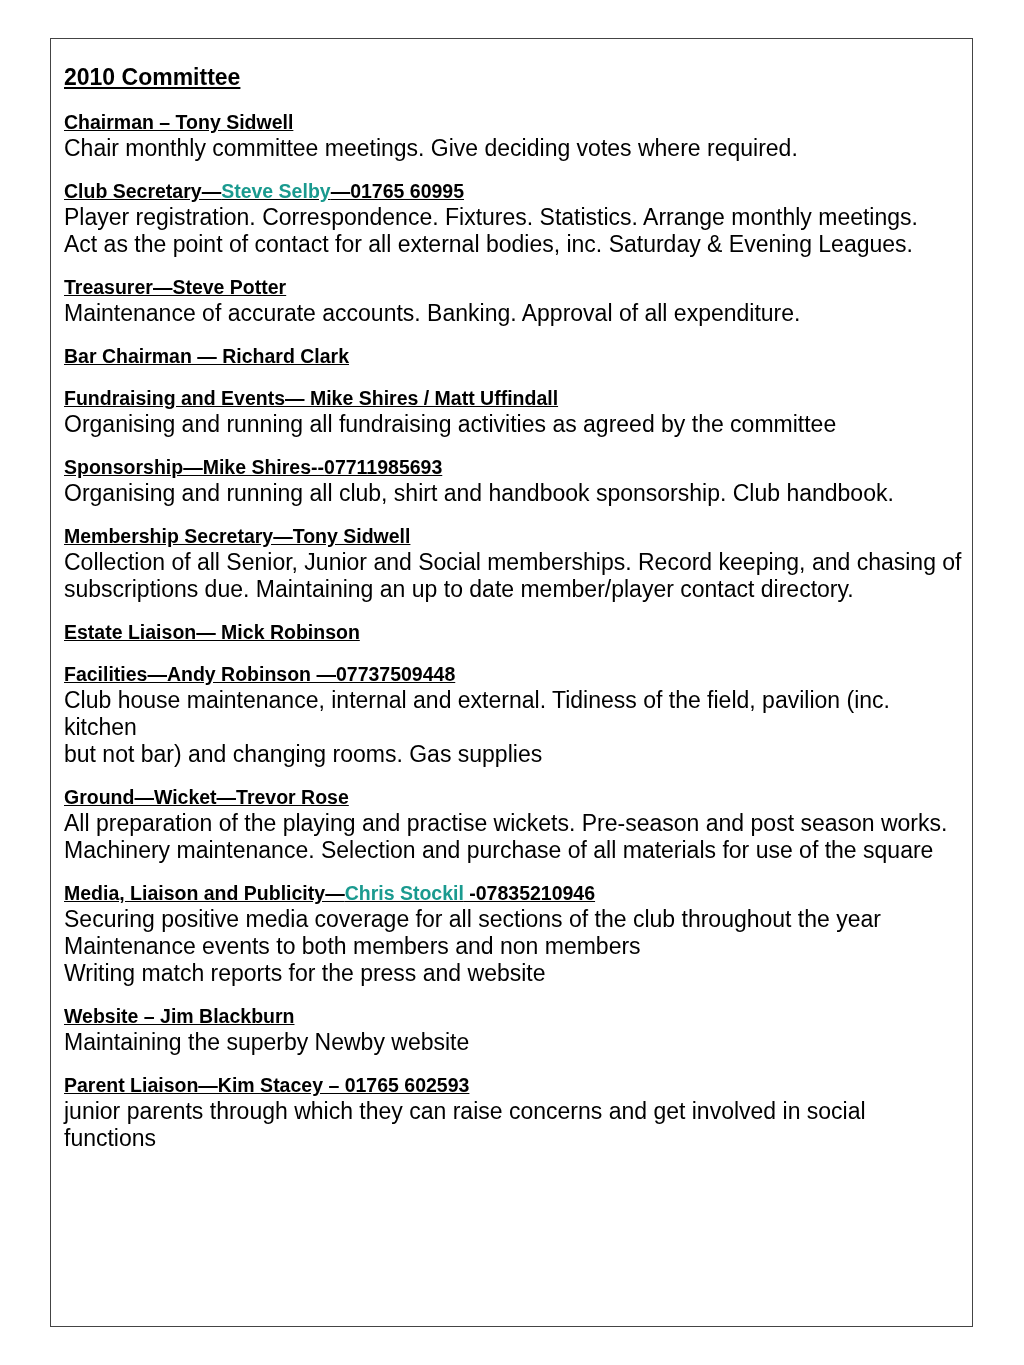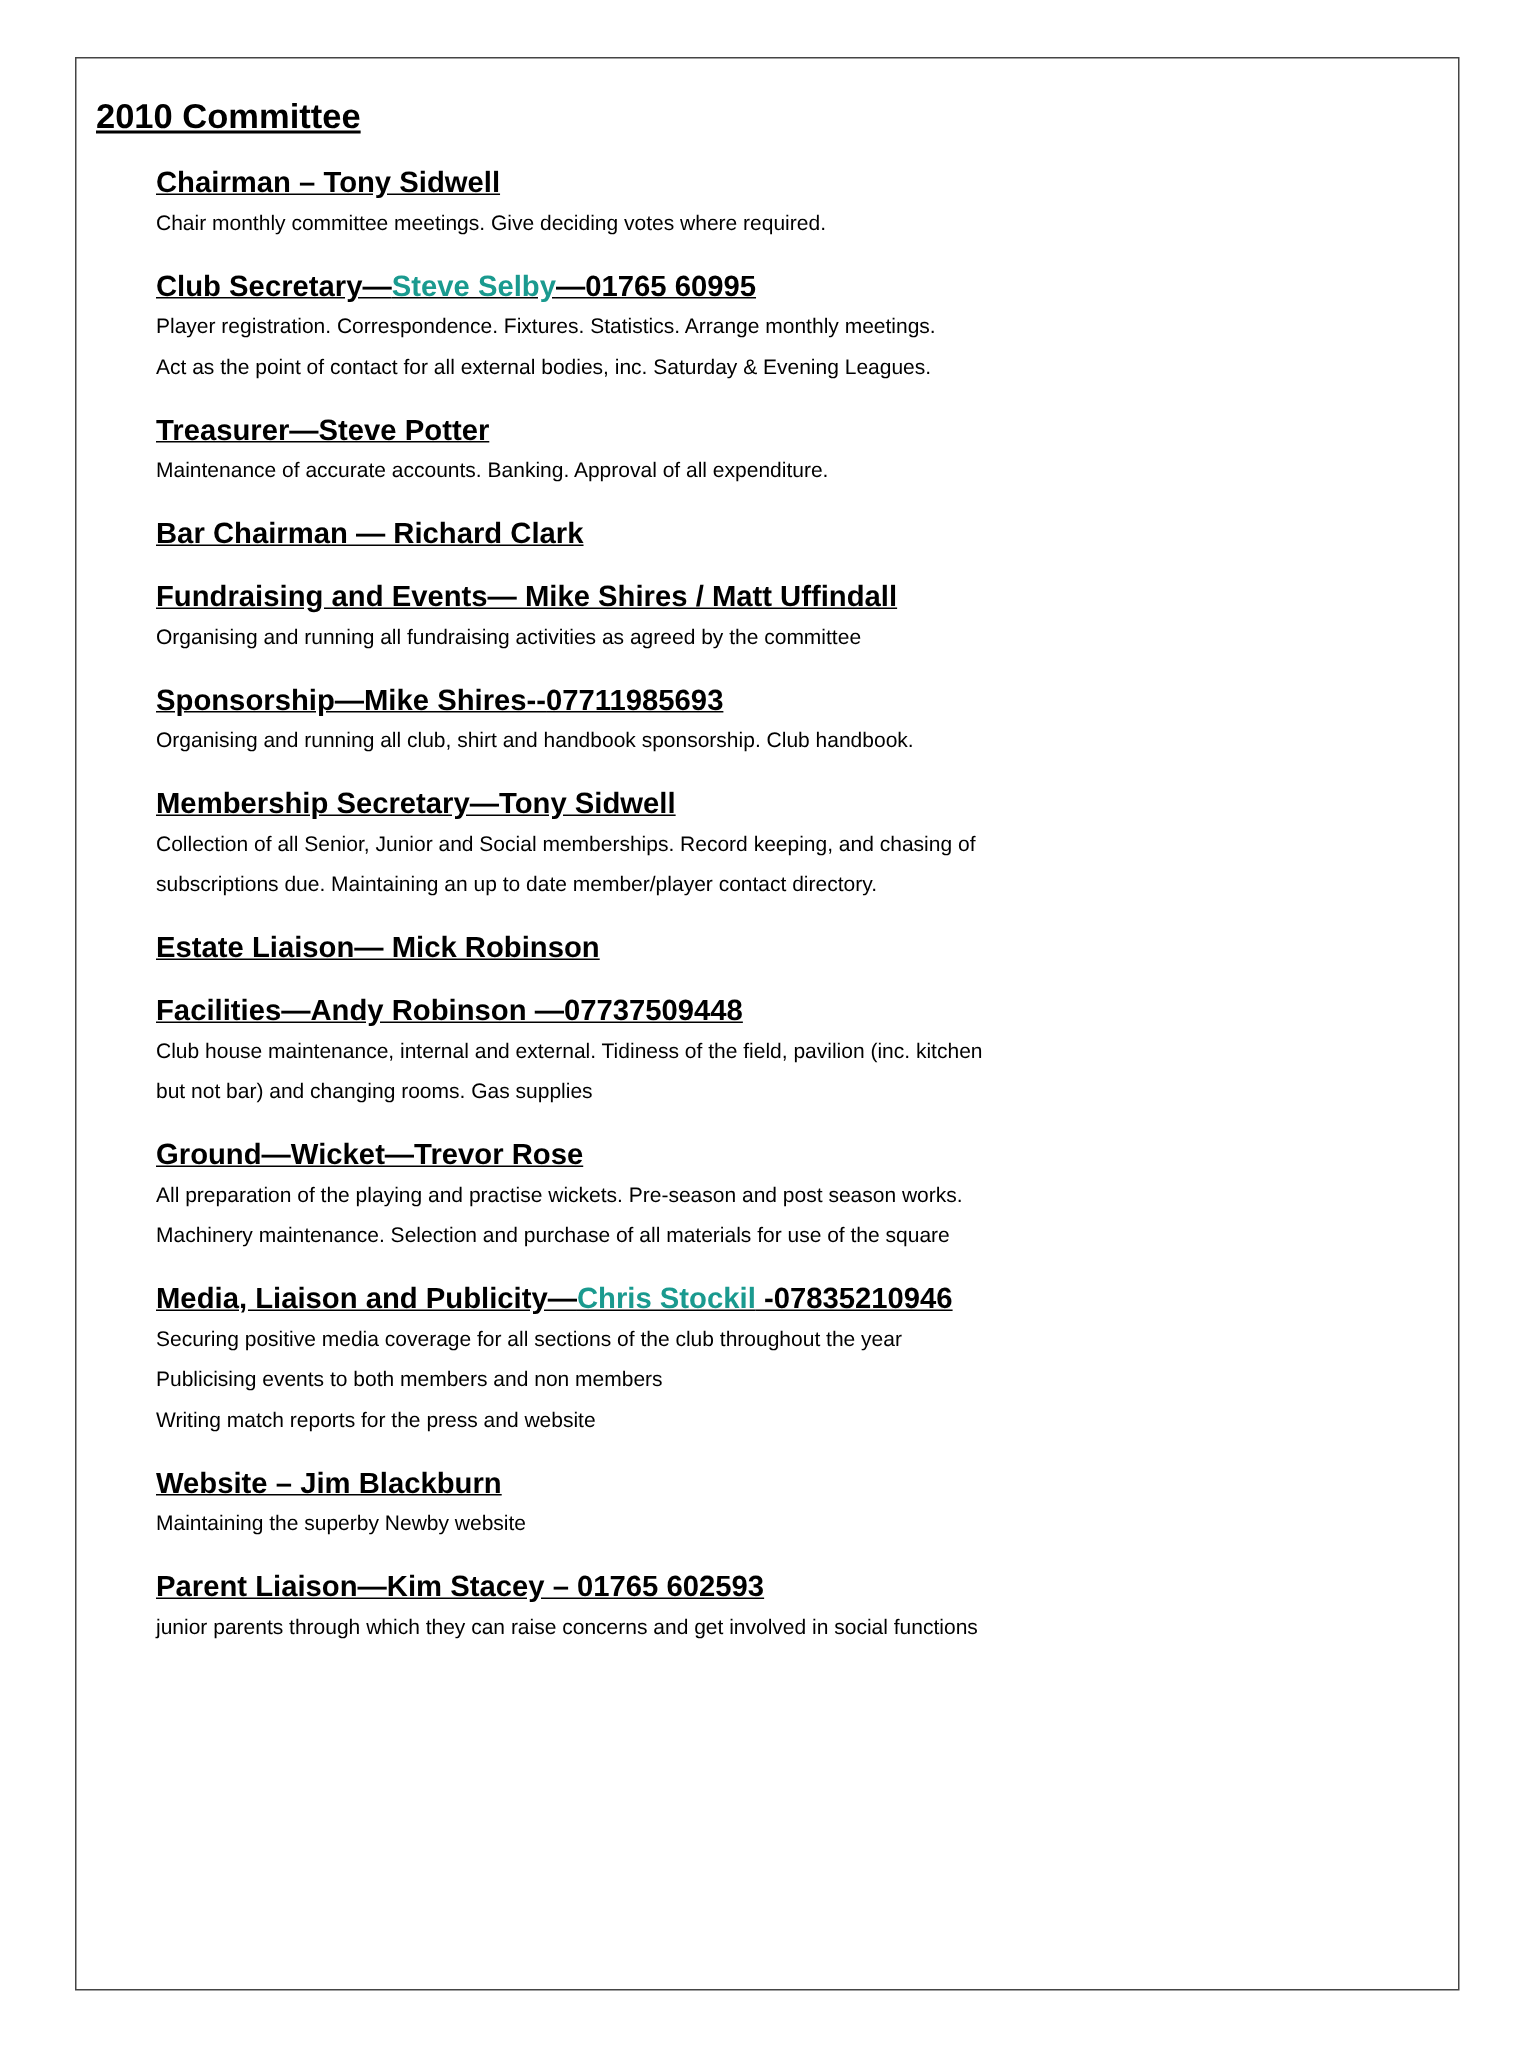--- a/index.html
+++ b/index.html
@@ -3,25 +3,25 @@
 <meta charset="utf-8">
 <style>
   html, body { margin: 0; padding: 0; background: #ffffff; }
   body { width: 1024px; height: 1365px; position: relative; overflow: hidden;
          font-family: "Liberation Sans", sans-serif; color: #000; }
   .page-frame { position: absolute; left: 50px; top: 38px; width: 923px; height: 1289px;
                 border: 1px solid #444; box-sizing: border-box; }
   .content { position: absolute; left: 64px; top: 61px; width: 900px; }
   .doc-title { font-size: 23px; font-weight: bold; text-decoration: underline;
                margin: 0 0 16px 0; line-height: 32px; }
-  .section { margin-bottom: 16px; margin-left: 40px; }
+  .section { margin-bottom: 16px; }
   .role-heading { font-size: 19.5px; font-weight: bold; line-height: 26px;
                   text-decoration: underline; white-space: nowrap; }
   .role-heading .link { color: #1a9a8f; }
-  .desc { font-size: 14px; line-height: 27px; }
+  .desc { font-size: 23px; line-height: 27px; }
   .desc-line { display: block; }
 </style>
 </head>
 <body>
 
 <div class="page-frame"></div>
 
 <div class="content">
   <div class="doc-title">2010 Committee</div>
   <div id="sections">
@@ -80,21 +80,21 @@
         <div class="role-heading"><span>Ground—Wicket—Trevor Rose</span></div>
         <div class="desc">
           <span class="desc-line">All preparation of the playing and practise wickets. Pre-season and post season works.</span>
           <span class="desc-line">Machinery maintenance. Selection and purchase of all materials for use of the square</span>
         </div>
       </div>
       <div class="section">
         <div class="role-heading"><span>Media, Liaison and Publicity—</span><span class="link" style="color: rgb(26, 154, 143);">Chris Stockil</span><span> -07835210946</span></div>
         <div class="desc">
           <span class="desc-line">Securing positive media coverage for all sections of the club throughout the year</span>
-          <span class="desc-line">Publicising events to both members and non members</span>
+          <span class="desc-line">Maintenance events to both members and non members</span>
           <span class="desc-line">Writing match reports for the press and website</span>
         </div>
       </div>
       <div class="section">
         <div class="role-heading"><span>Website – Jim Blackburn</span></div>
         <div class="desc">
           <span class="desc-line">Maintaining the superby Newby website</span>
         </div>
       </div>
       <div class="section">

